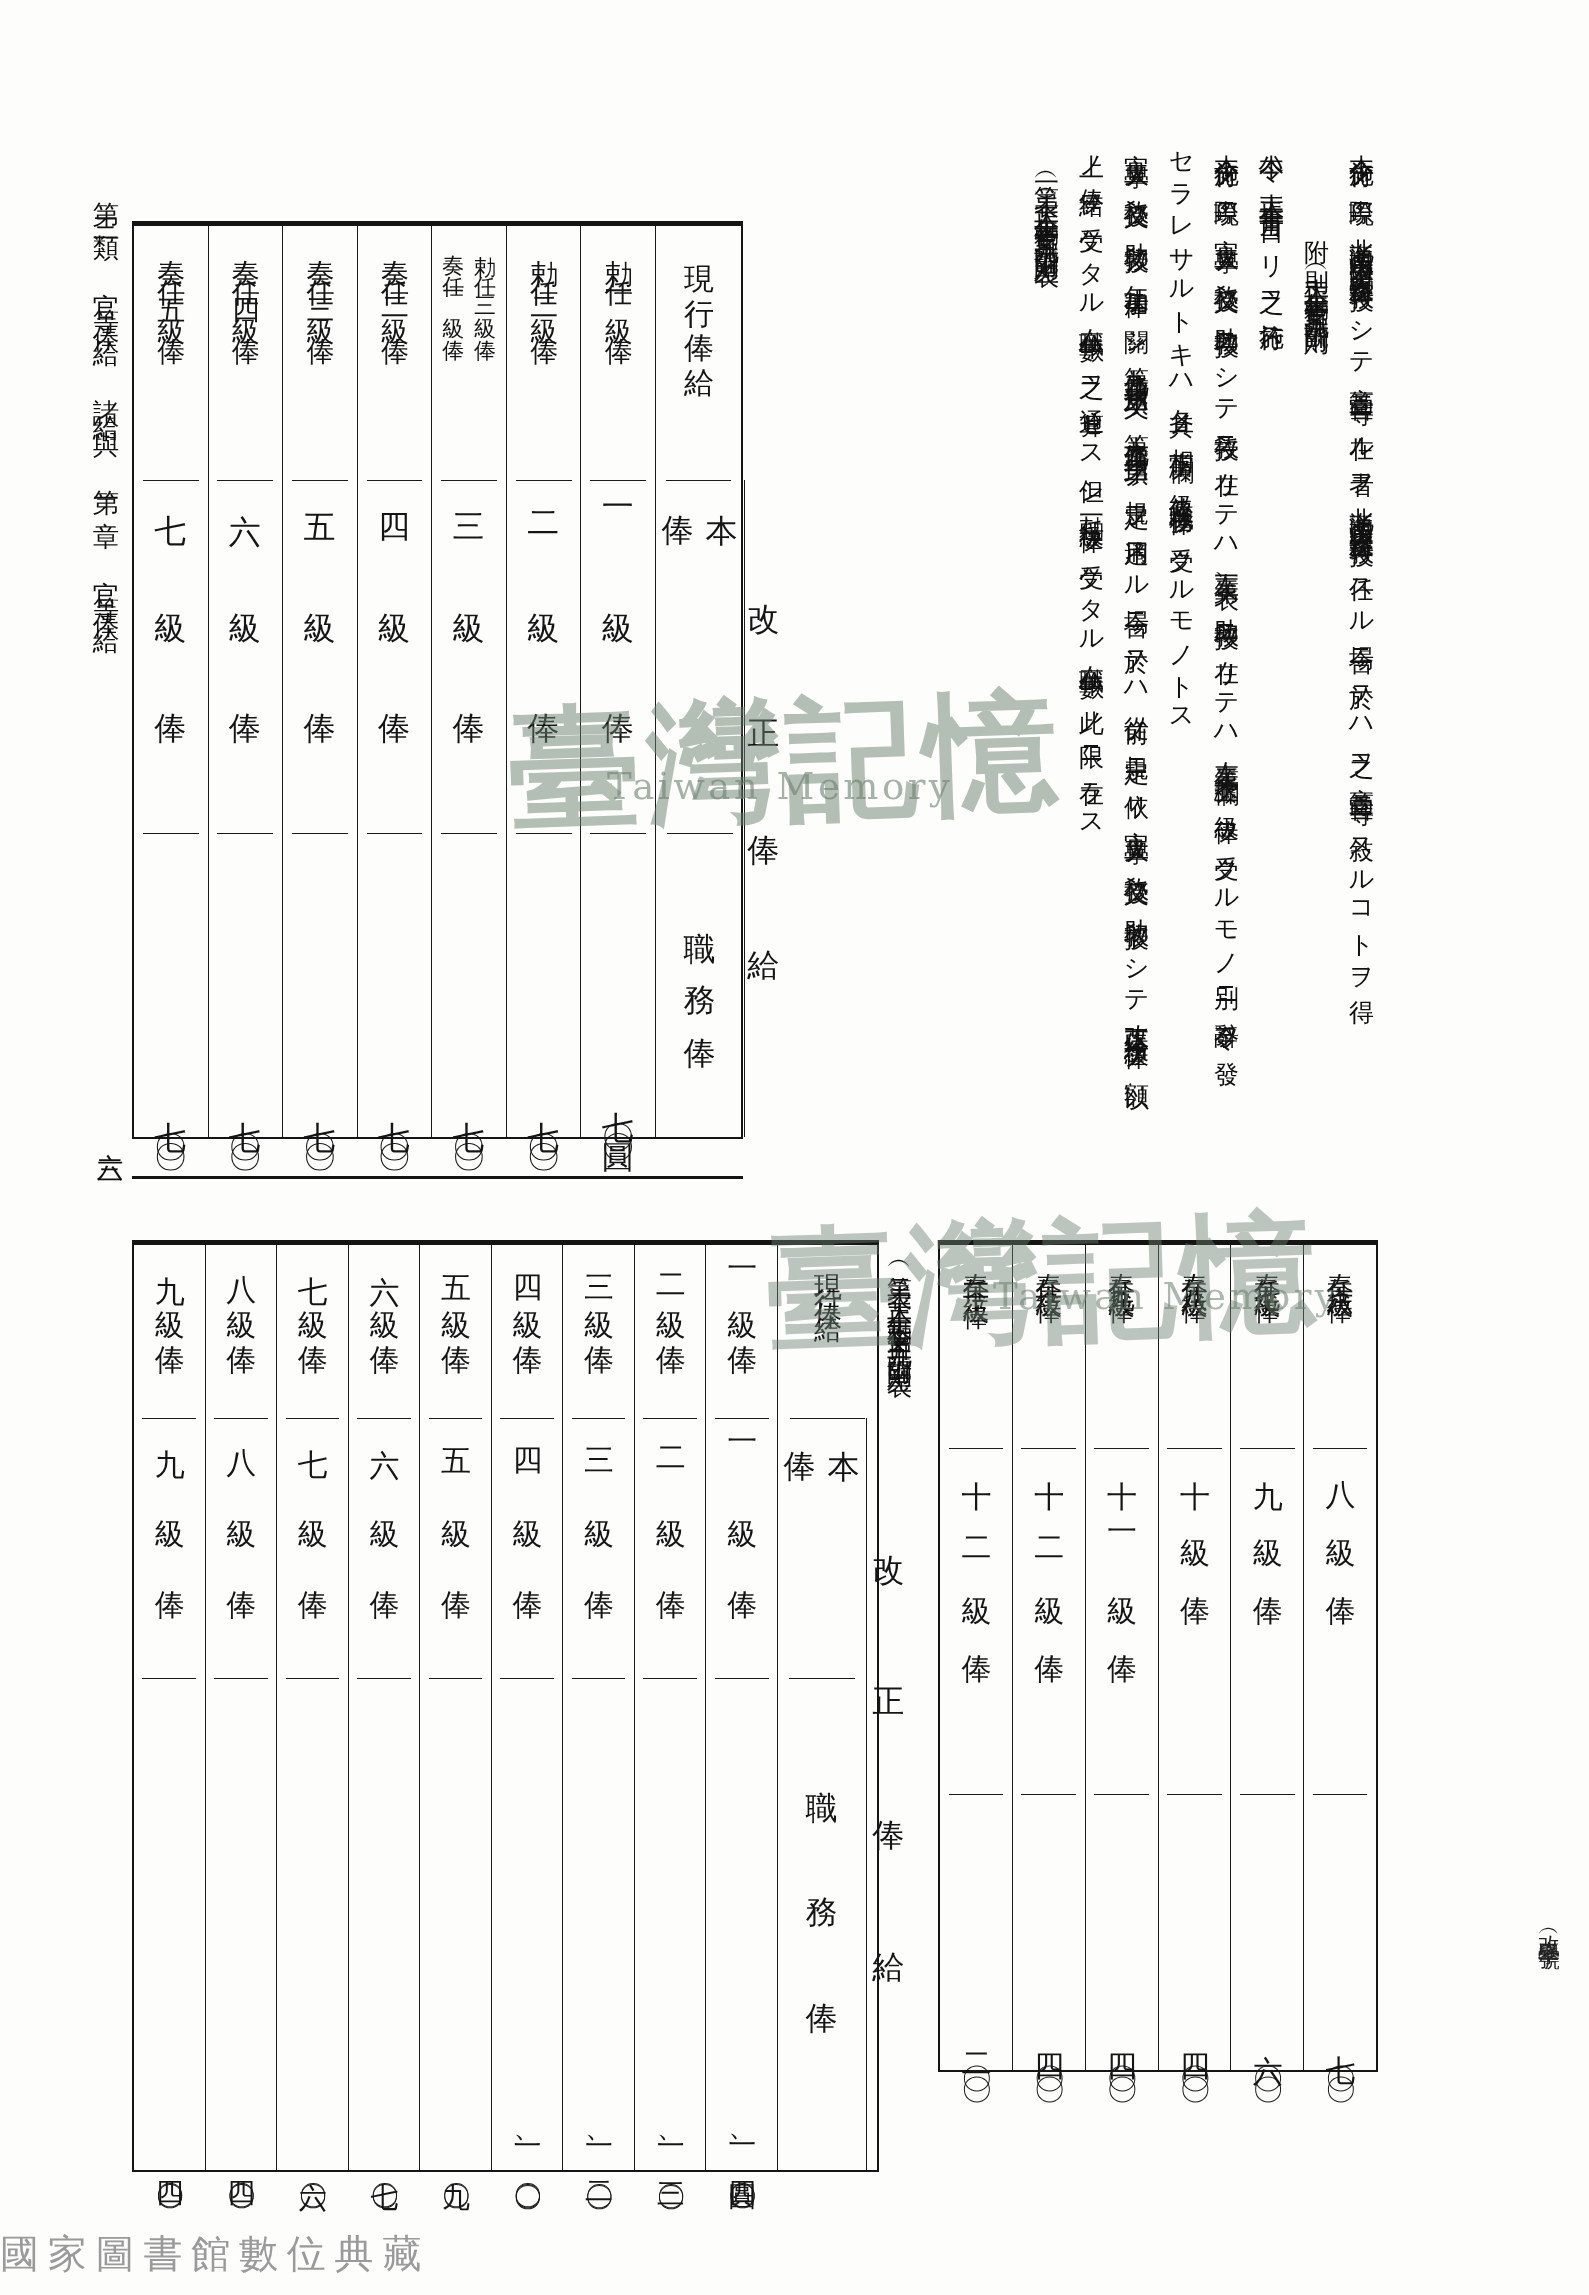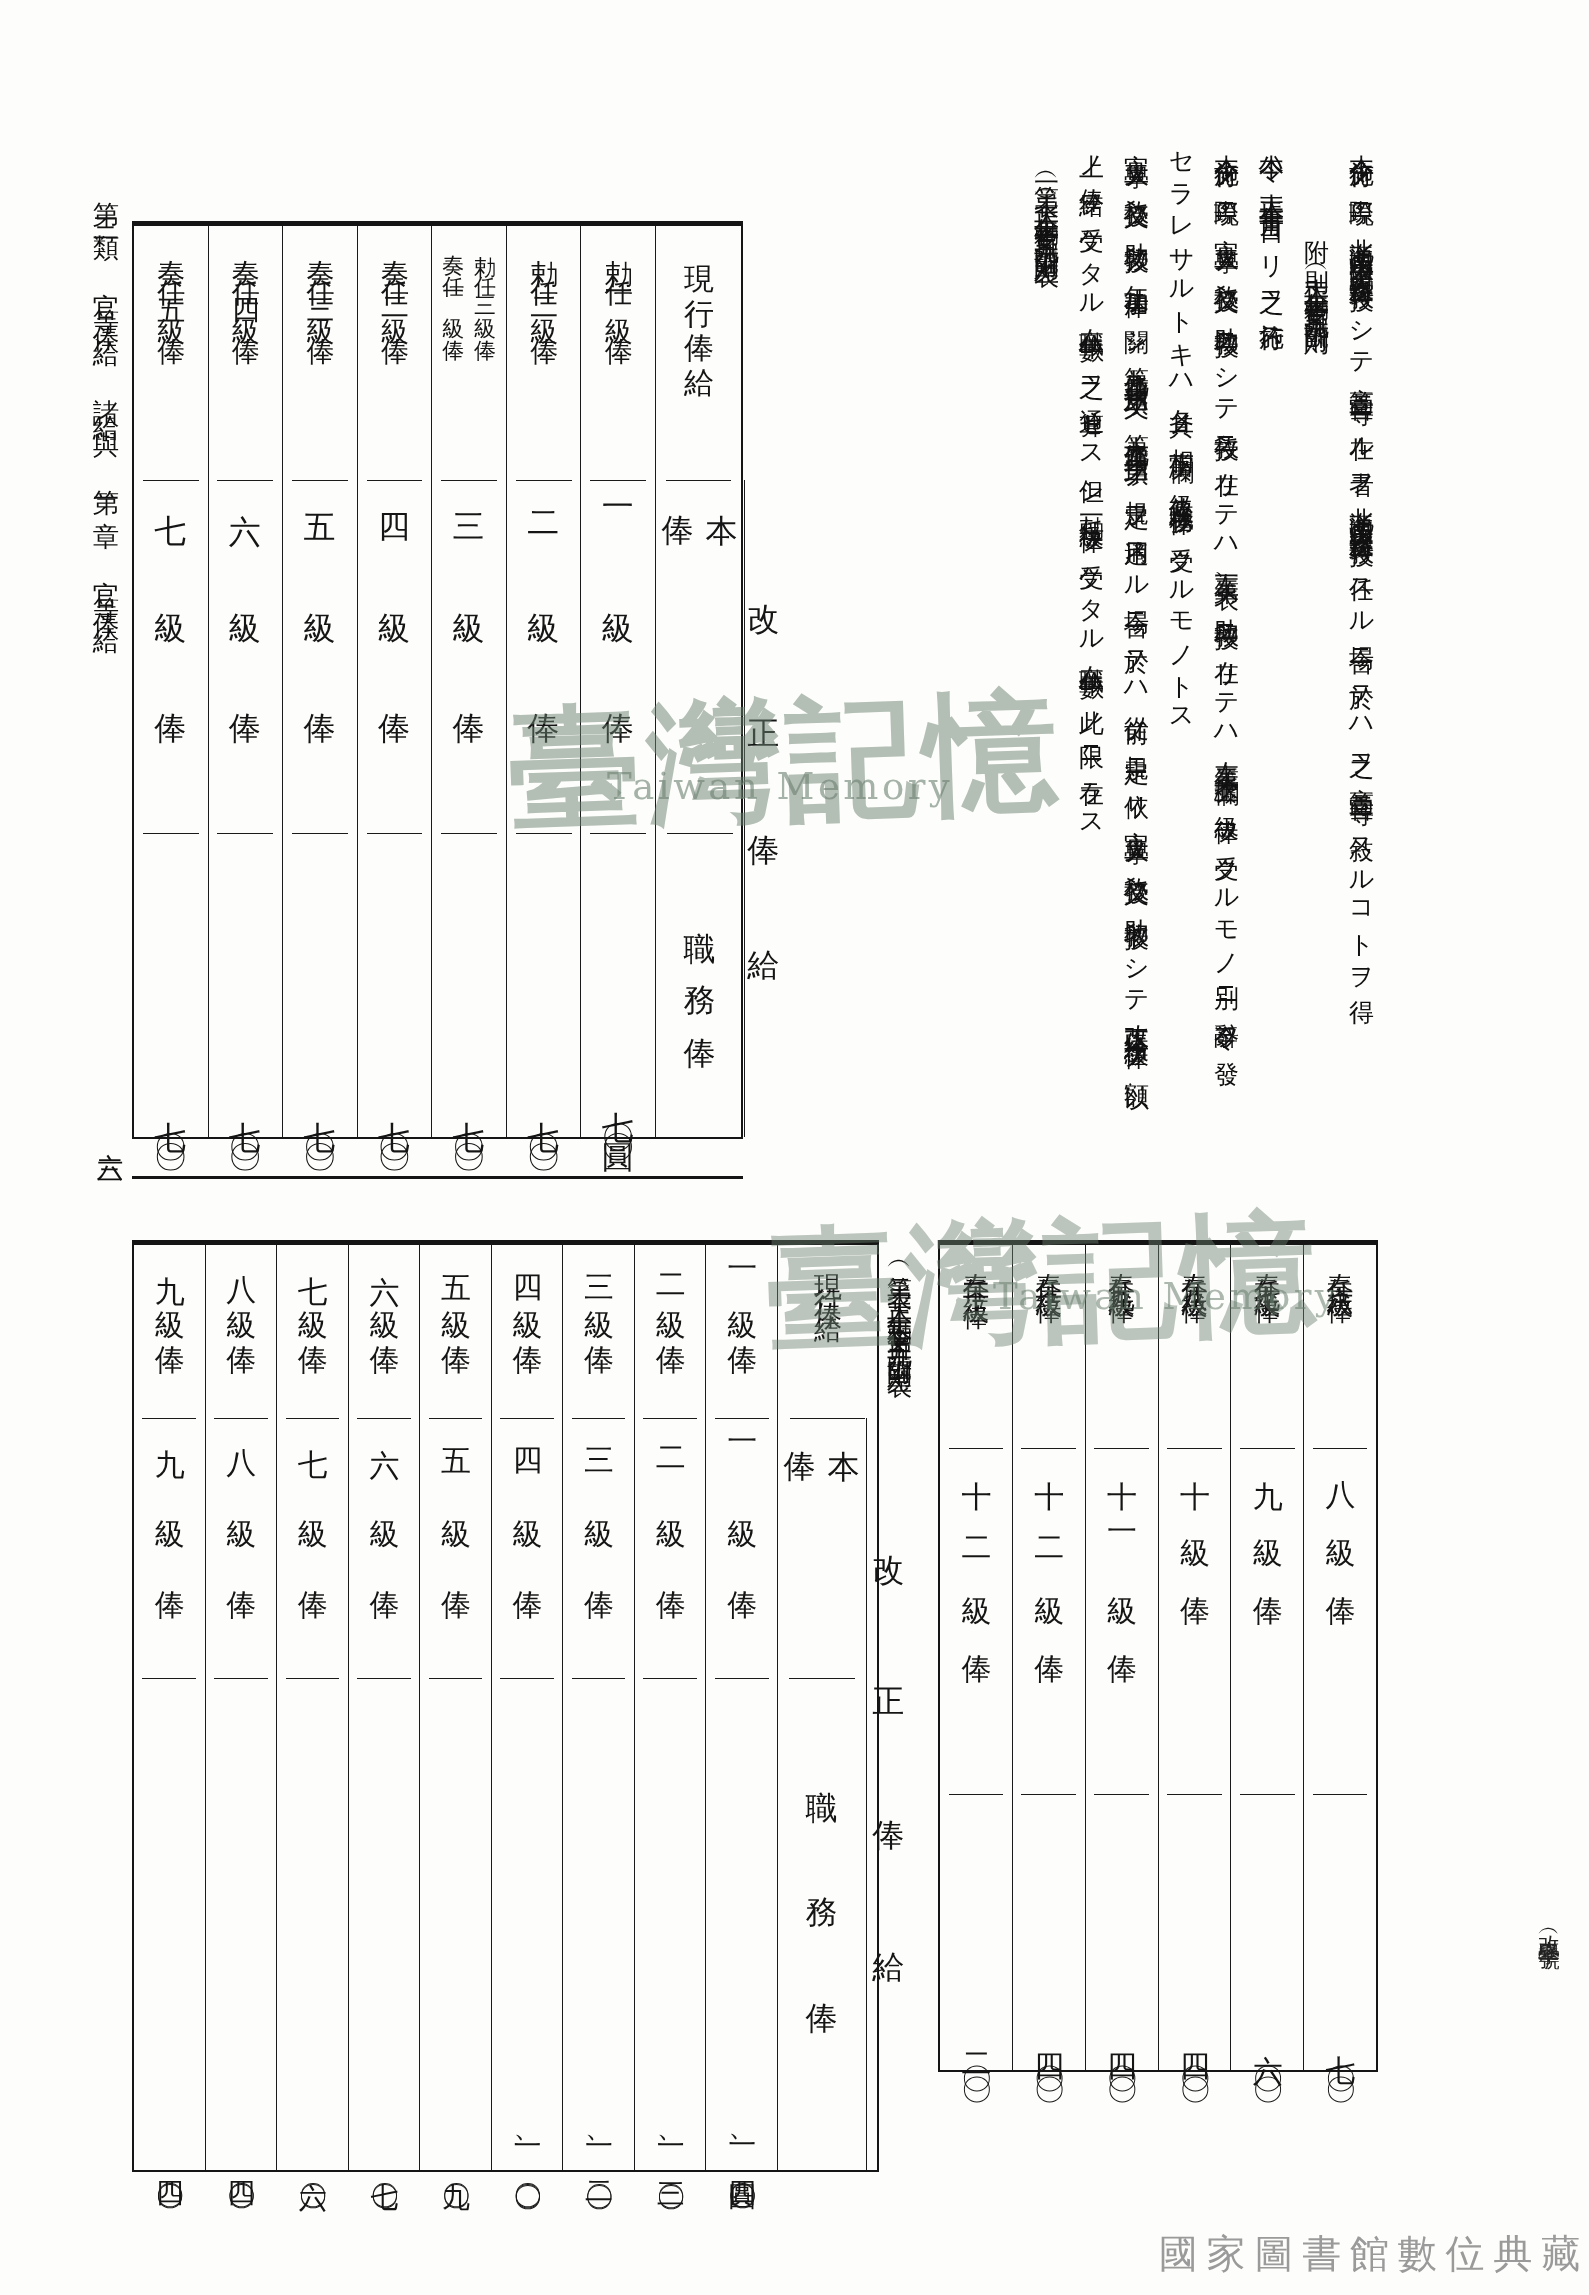--- a/index.html
+++ b/index.html
@@ -78,21 +78,21 @@
   .chapter { left:88px; top:181px; font-size:26.5px; letter-spacing:16px; color:#111; }
   .pagenum { left:92px; top:1132px; font-size:26.5px; letter-spacing:7px; color:#111; }
   .edgenote { left:1534px; top:1918px; font-size:22px; letter-spacing:2.6px; color:#222; }
 
   
   .wm { pointer-events:none; }
   .wm-cjk { font-size:132px; font-weight:bold; letter-spacing:7px;
             transform:rotate(-2deg); white-space:nowrap; }
   .wm-latin { font-size:37px; letter-spacing:3.5px; white-space:nowrap; }
 
-  .footer { left:0; top:2227px; width:1589px; text-align:right;
+  .footer { left:0; top:2227px; width:1589px; text-align:left;
             font-size:39px; letter-spacing:8.8px; color:#9a9a9a; }
 </style>
 </head>
 <body>
 
 <div class="abs vtext chapter">第三類　官等俸給、諸給與　第一章　官等俸給</div>
 <div class="abs vtext pagenum">六三</div>
 <div class="abs vtext edgenote">改（臺學二號）</div>
 
 <div class="abs intro">

